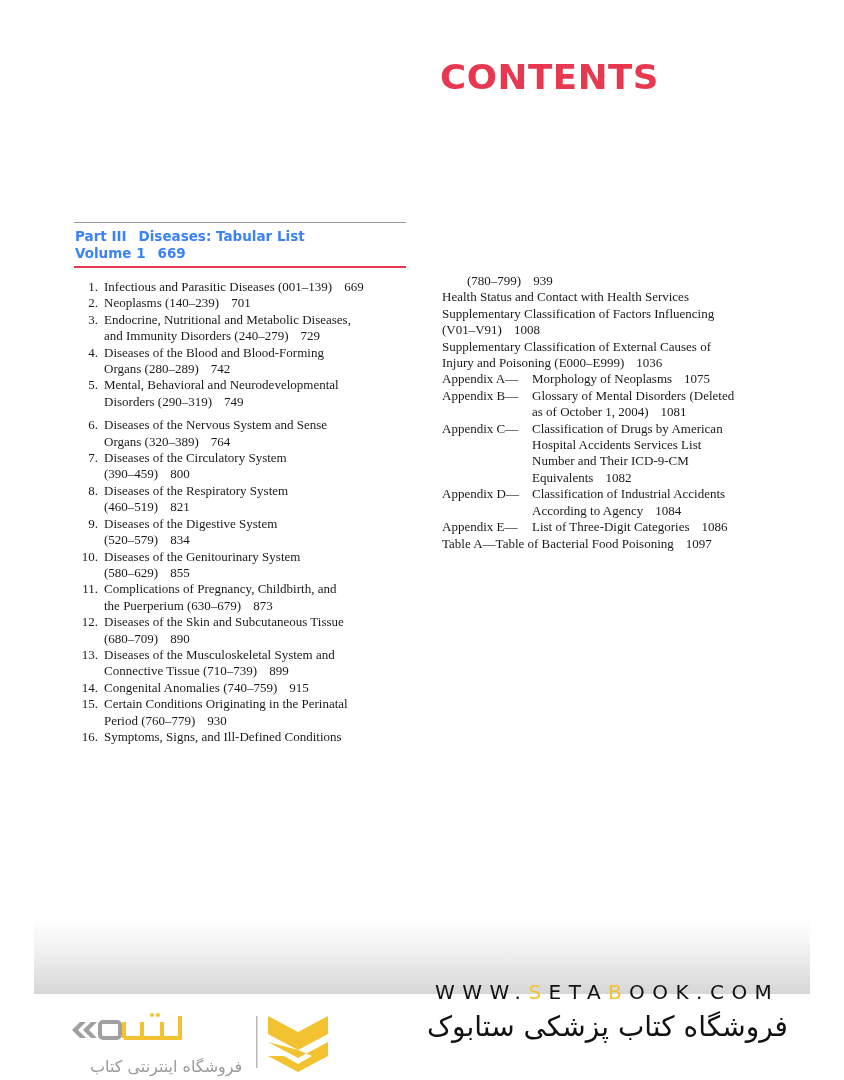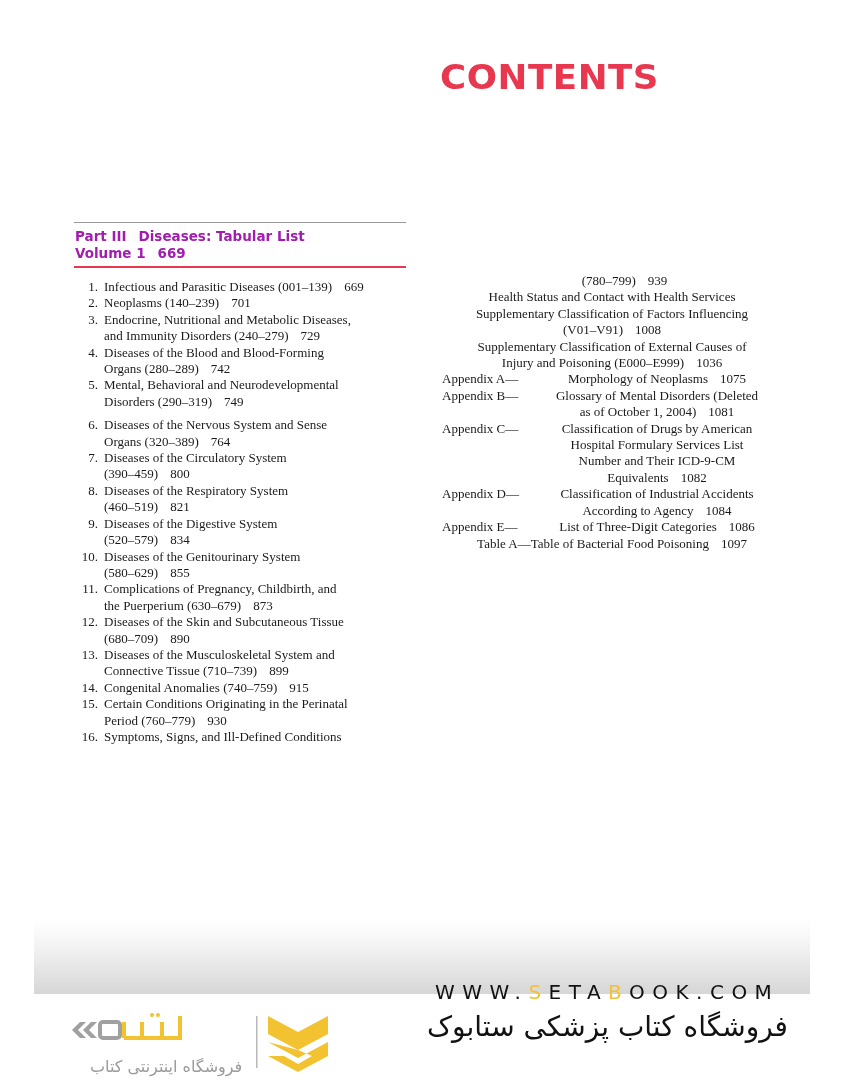--- a/index.html
+++ b/index.html
@@ -13,26 +13,26 @@
       font-family: "DejaVu Sans", "Liberation Sans", sans-serif;
       font-weight: bold; font-size: 33px; letter-spacing: 0.5px;
       color: #e8384f; line-height: 40px;
       transform: scaleX(1.08); transform-origin: left center;
     }
     .rule-gray { position: absolute; left: 74px; top: 222px; width: 332px; height: 1px; background: #9a9a9a; }
     .rule-red  { position: absolute; left: 74px; top: 266px; width: 332px; height: 2px; background: #e8384f; }
     .part-head {
       position: absolute; left: 75px; top: 228px;
       font-family: "DejaVu Sans", "Liberation Sans", sans-serif;
-      font-weight: bold; font-size: 13.5px; line-height: 17px; color: #a21caf;
+      font-weight: bold; font-size: 13.5px; line-height: 17px; color: #3b82f6;
     }
     .part-head .gap { display: inline-block; width: 12px; }
     .col { position: absolute; font-size: 13px; line-height: 16.4px; color: #1a1a1a; font-family: "Liberation Serif", "DejaVu Serif", serif; }
     .col-left { left: 80px; top: 279px; width: 330px; }
-    .col-right { left: 442px; top: 273px; width: 340px; text-align: center; }
+    .col-right { left: 442px; top: 273px; width: 340px; }
     .entry { position: relative; padding-left: 24px; }
     .entry .num { position: absolute; left: 0; width: 18px; text-align: right; }
     .entry.gap-before { margin-top: 7px; }
     .pg { margin-left: 12px; }
     .rentry { position: relative; }
     .rentry.indent-cont { padding-left: 25px; }
     .app { position: relative; padding-left: 90px; }
     .app .lbl { position: absolute; left: 0; }
     .footer-band {
       position: absolute; left: 34px; top: 920px; width: 776px; height: 74px;
@@ -164,21 +164,21 @@
         <div><span>Morphology of Neoplasms</span><span class="pg">1075</span></div>
       </div>
       <div class="app">
         <span class="lbl">Appendix B—</span>
         <div><span>Glossary of Mental Disorders (Deleted</span></div>
         <div><span>as of October 1, 2004)</span><span class="pg">1081</span></div>
       </div>
       <div class="app">
         <span class="lbl">Appendix C—</span>
         <div><span>Classification of Drugs by American</span></div>
-        <div><span>Hospital Formulary Services List</span></div>
+        <div><span>Hospital Accidents Services List</span></div>
         <div><span>Number and Their ICD-9-CM</span></div>
         <div><span>Equivalents</span><span class="pg">1082</span></div>
       </div>
       <div class="app">
         <span class="lbl">Appendix D—</span>
         <div><span>Classification of Industrial Accidents</span></div>
         <div><span>According to Agency</span><span class="pg">1084</span></div>
       </div>
       <div class="app">
         <span class="lbl">Appendix E—</span>

